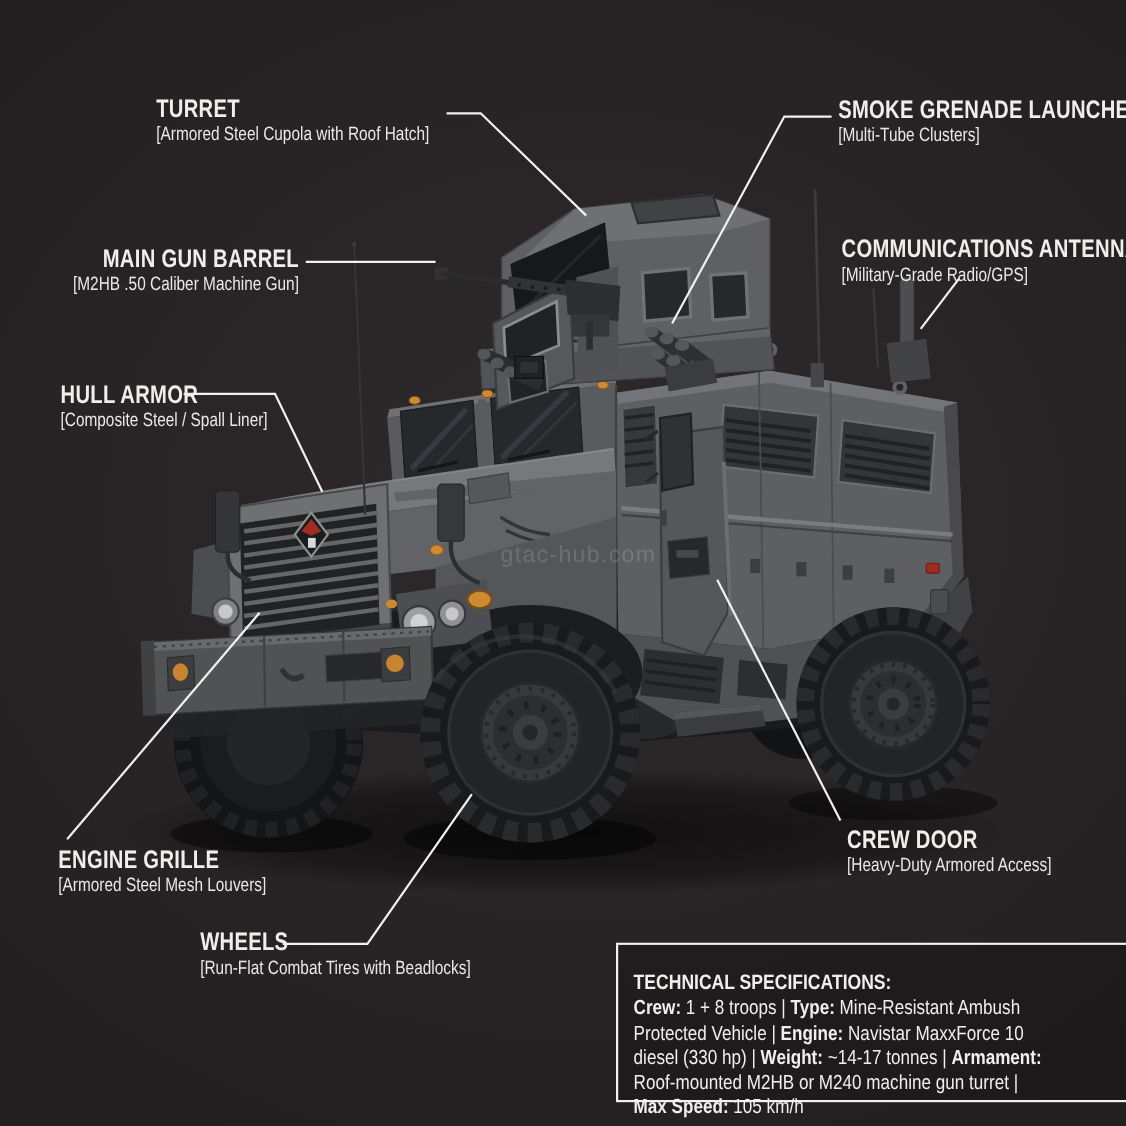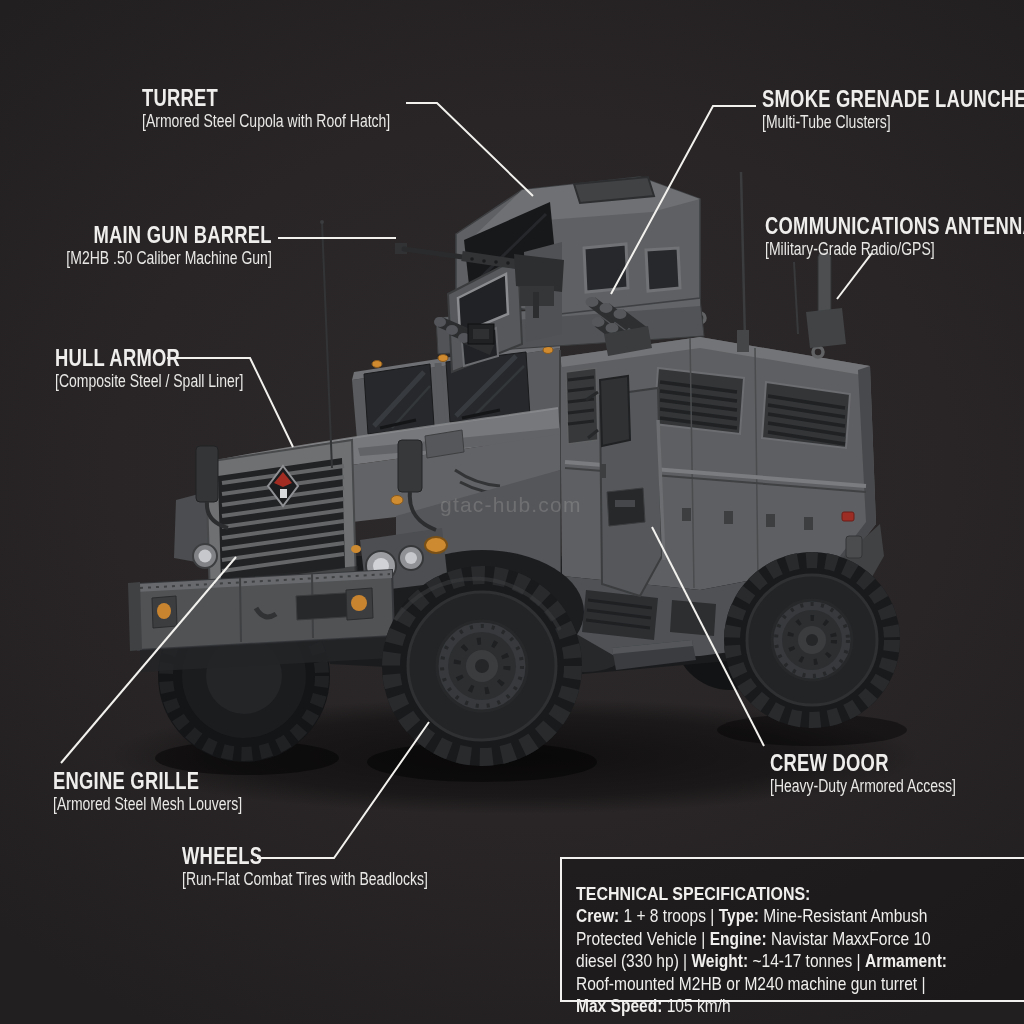--- a/index.html
+++ b/index.html
@@ -26,21 +26,21 @@
   #specs{
     position:absolute;left:560px;top:857px;width:486px;height:145px;
     border:2px solid #f2f1ef;background:rgba(14,12,12,.30);box-sizing:border-box;
     padding:24px 6px 0 14px;color:#f0efed;
   }
   #specs-inner{transform:scaleX(.84);transform-origin:left top;}
   #specs .title{font-size:19px;font-weight:700;line-height:22.4px;white-space:nowrap;}
   .spec-line{font-size:18.5px;line-height:22.4px;white-space:nowrap;}
   .spec-line .b{font-weight:700;}
   #watermark{
-    position:absolute;left:440px;top:493px;font-size:21px;letter-spacing:1.2px;
+    position:absolute;left:455px;top:493px;font-size:21px;letter-spacing:1.2px;
     color:rgba(216,213,209,.20);font-weight:400;
   }
 </style>
 </head>
 <body>
 
 <div id="stage">
 
 <svg width="1024" height="1024" viewBox="0 0 1024 1024">
   <defs>

